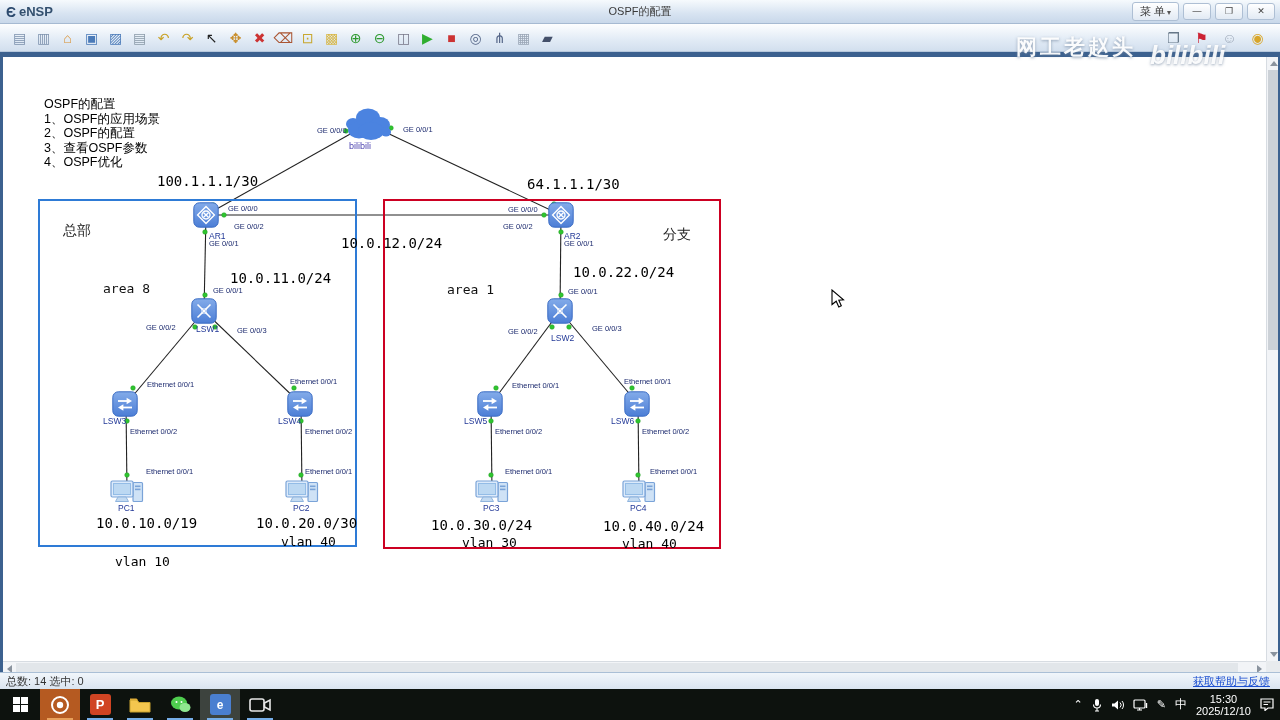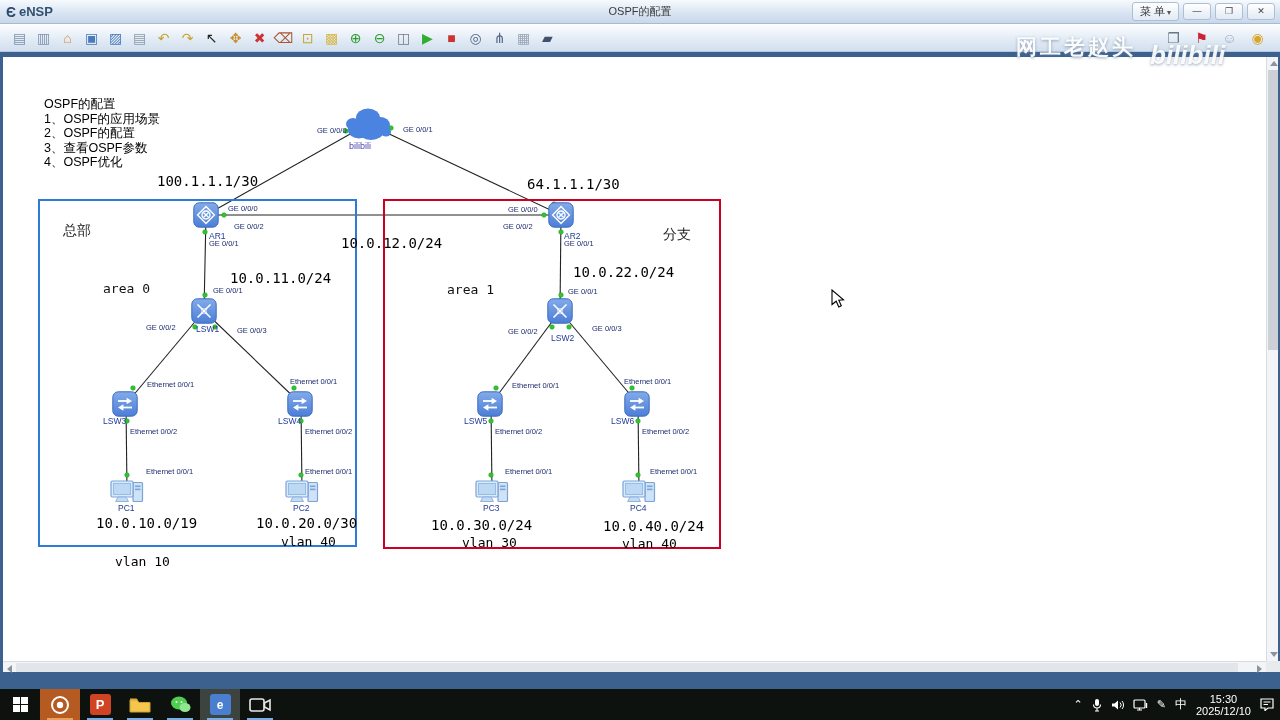--- a/index.html
+++ b/index.html
@@ -293,21 +293,21 @@
         </svg></div>
     <div class="node" style="left:472px;top:421px"><svg width="34" height="28">
           <use href="#sym-pc"></use>
         </svg></div>
     <div class="node" style="left:619px;top:421px"><svg width="34" height="28">
           <use href="#sym-pc"></use>
         </svg></div>
 
     <span class="zone-name" style="left:60px;top:165px">总部</span>
     <span class="zone-name" style="left:660px;top:169px">分支</span>
-    <span class="area" style="left:100px;top:224px">area 0</span>
+    <span class="area" style="left:100px;top:224px">area 8</span>
     <span class="area" style="left:444px;top:225px">area 1</span>
 
     <span class="ip" style="left:154px;top:116px">100.1.1.1/30</span>
     <span class="ip" style="left:524px;top:119px">64.1.1.1/30</span>
     <span class="ip" style="left:338px;top:178px">10.0.12.0/24</span>
     <span class="ip" style="left:227px;top:213px">10.0.11.0/24</span>
     <span class="ip" style="left:570px;top:207px">10.0.22.0/24</span>
     <span class="ip" style="left:93px;top:458px">10.0.10.0/19</span>
     <span class="ip" style="left:253px;top:458px">10.0.20.0/30</span>
     <span class="ip" style="left:428px;top:460px">10.0.30.0/24</span>
@@ -368,20 +368,24 @@
     <div class="vthumb"></div>
     <span class="sarrow va-dn"></span>
   </div>
   <div class="hscroll">
     <span class="sarrow ha-l"></span>
     <div class="hthumb"></div>
     <span class="sarrow ha-r"></span>
   </div>
   <div class="scorner"></div>
 
+  <div class="statusbar">
+    <span class="status-left">总数: 14 选中: 0</span>
+    <span class="help-link">获取帮助与反馈</span>
+  </div>
 
   <div class="taskbar">
     <div class="tile">
       <svg width="15" height="15">
         <rect x="0" y="0" width="7" height="7" fill="#fff"></rect>
           <rect x="8" y="0" width="7" height="7" fill="#fff"></rect>
         <rect x="0" y="8" width="7" height="7" fill="#fff"></rect>
           <rect x="8" y="8" width="7" height="7" fill="#fff"></rect>
       </svg>
     </div>

